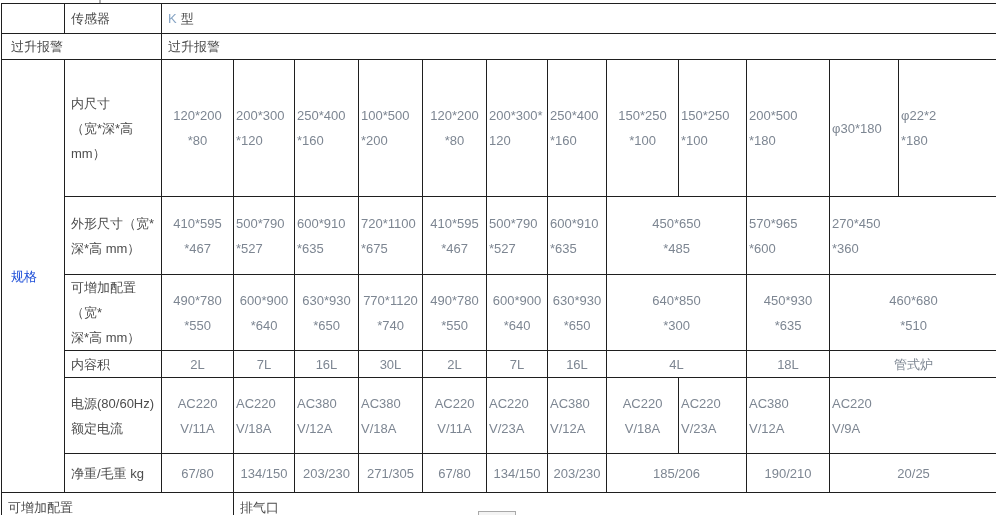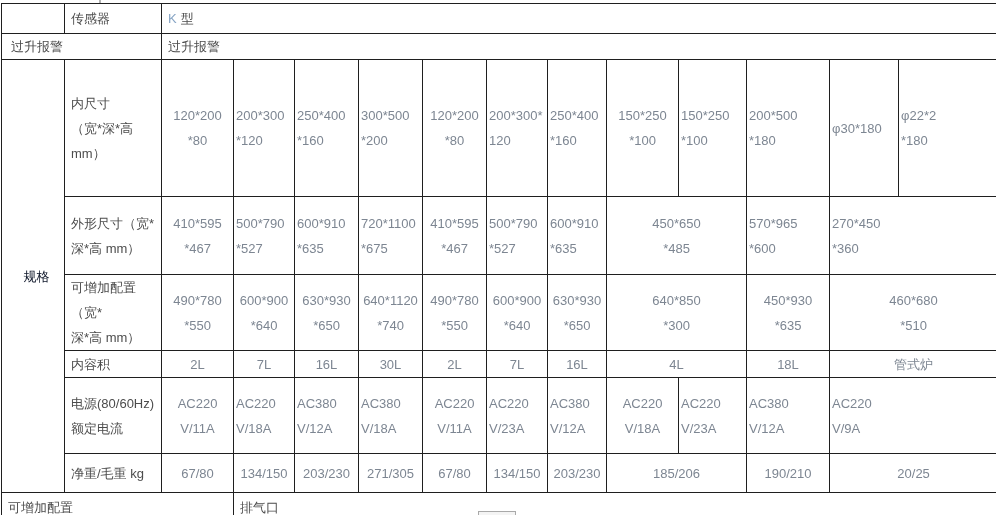--- a/index.html
+++ b/index.html
@@ -17,21 +17,21 @@
     border:1.5px solid #1f1f1f;
     vertical-align:middle;
     white-space:pre-line;
     font-size:13px;line-height:25px;
     color:#7d8692;
     text-align:center;
     padding:0 2px;
     overflow:hidden;
   }
   td.lbl{ text-align:left;padding-left:6px;color:#4c4c4c; }
-  td.grp{ text-align:center;padding-left:9px;color:#0f172a; }
+  td.grp{ text-align:left;padding-left:9px;color:#1d4ed8; }
   td.L{ text-align:left;padding-left:2px; }
   .k-accent{ color:#86a4c4; }
   .cn-suffix{ margin-left:4px; }
   .top-tick{
     position:absolute;left:99px;top:0;width:2px;height:3px;background:#b3b3b3;
   }
   .scroll-thumb{
     position:absolute;left:478px;top:511px;width:38px;height:6px;
     background:#f4f4f4;border:1px solid #a9a9a9;border-bottom:none;
     box-sizing:border-box;
@@ -77,21 +77,21 @@
       <td class="grp" rowspan="6">规格</td>
       <td class="lbl">内尺寸
 （宽*深*高
 mm）</td>
       <td>120*200
 *80</td>
       <td class="L">200*300
 *120</td>
       <td class="L">250*400
 *160</td>
-      <td class="L">300*500
+      <td class="L">100*500
 *200</td>
       <td>120*200
 *80</td>
       <td class="L">200*300*
 120</td>
       <td class="L">250*400
 *160</td>
       <td>150*250
 *100</td>
       <td class="L">150*250
@@ -130,21 +130,21 @@
 
     <tr style="height:66px">
       <td class="lbl">可增加配置（宽*
 深*高 mm）</td>
       <td>490*780
 *550</td>
       <td>600*900
 *640</td>
       <td>630*930
 *650</td>
-      <td>640*1120
+      <td>770*1120
 *740</td>
       <td>490*780
 *550</td>
       <td>600*900
 *640</td>
       <td>630*930
 *650</td>
       <td colspan="2">640*850
 *300</td>
       <td>450*930

